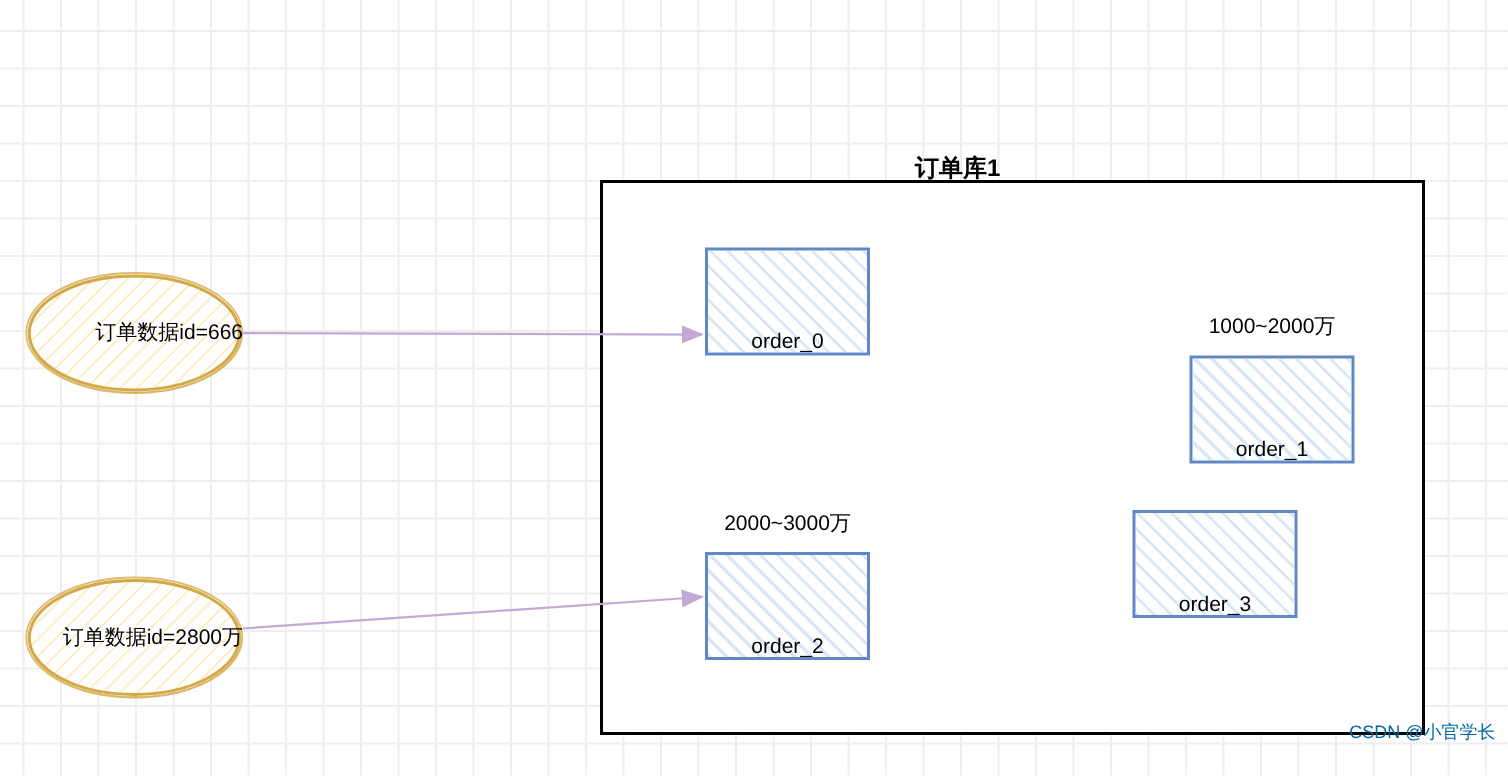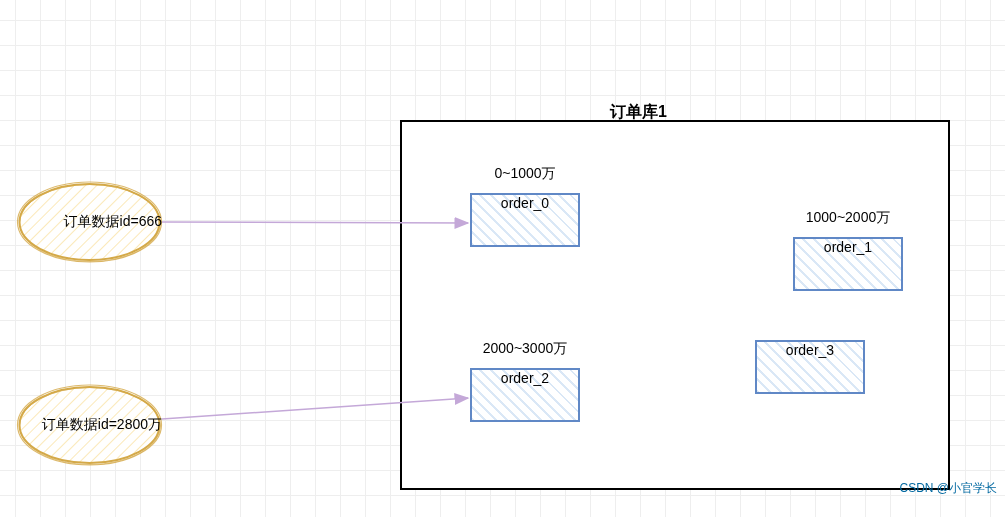--- a/index.html
+++ b/index.html
@@ -56,27 +56,27 @@
       width: 140px;
       text-align: center;
     }
     .table-label {
       font-size: 14px;
       margin-bottom: 10px;
       display: block;
     }
     .table-box {
       width: 110px;
-      height: 54px;
+      height: 72px;
       margin: 0 auto;
       border: 2px solid #6088c6;
       background: #fff;
       position: relative;
       display: flex;
-      align-items: flex-start;
+      align-items: flex-end;
       justify-content: center;
       font-size: 14px;
       overflow: hidden;
     }
     .table-box::before {
       content: "";
       position: absolute;
       inset: 0;
       background: repeating-linear-gradient(
         45deg,
@@ -132,21 +132,20 @@
   <svg class="shape" viewBox="0 0 153 88">
     <ellipse cx="76.5" cy="44" rx="70" ry="38" fill="url(#hatch1)" stroke="#d4a948" stroke-width="2"></ellipse>
     <ellipse cx="76.5" cy="44" rx="72" ry="40" fill="none" stroke="#d4a948" stroke-width="1.2" opacity="0.8"></ellipse>
     <ellipse cx="77" cy="45" rx="70.5" ry="38.5" fill="none" stroke="#d4a948" stroke-width="1" opacity="0.6"></ellipse>
   </svg>
   <span class="txt">订单数据</span>
   <span class="txt">id=2800万</span>
 </div>
 
 <div class="table-group" style="left:455px; top:165px;">
-  <span class="table-label">0~1000万</span>
   <div class="table-box">
       <span>order_0</span>
     </div>
 </div>
 
 <div class="table-group" style="left:778px; top:165px;margin-top:44px;">
   <span class="table-label">1000~2000万</span>
   <div class="table-box">
       <span>order_1</span>
     </div>

